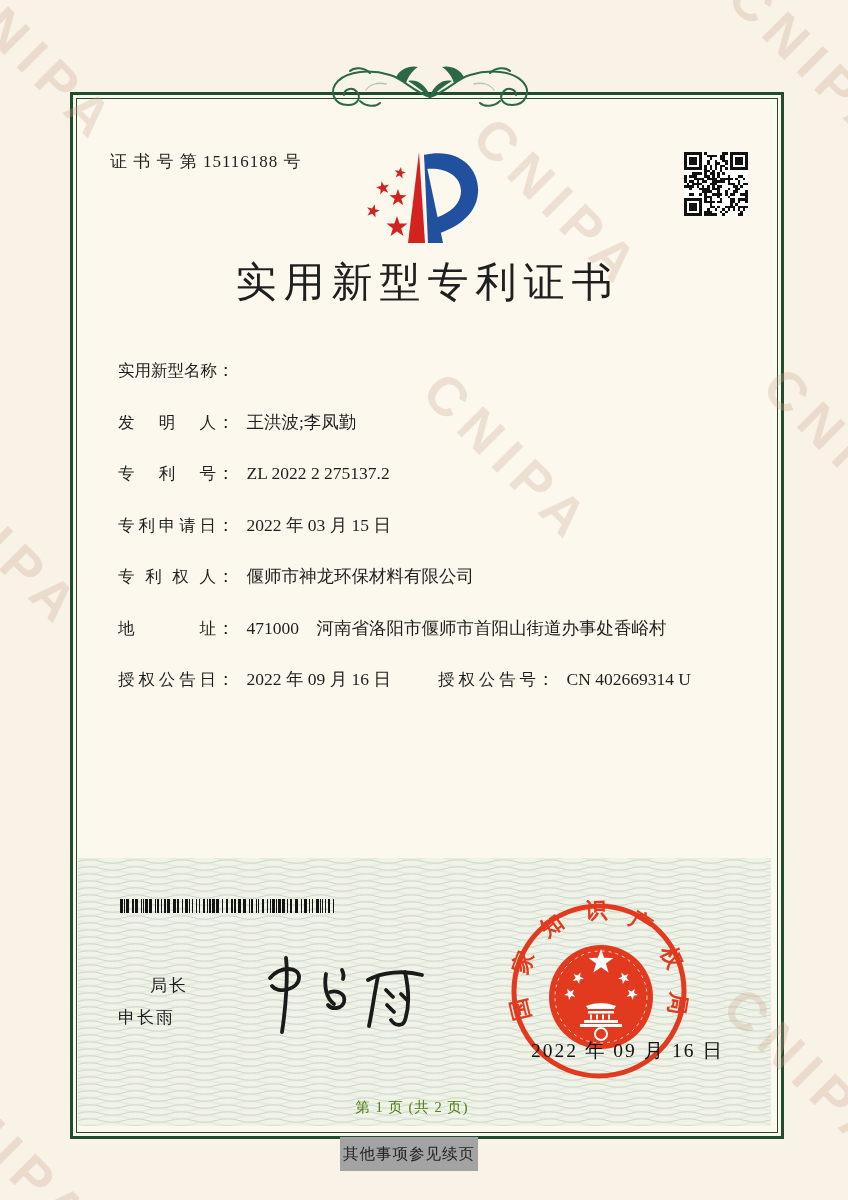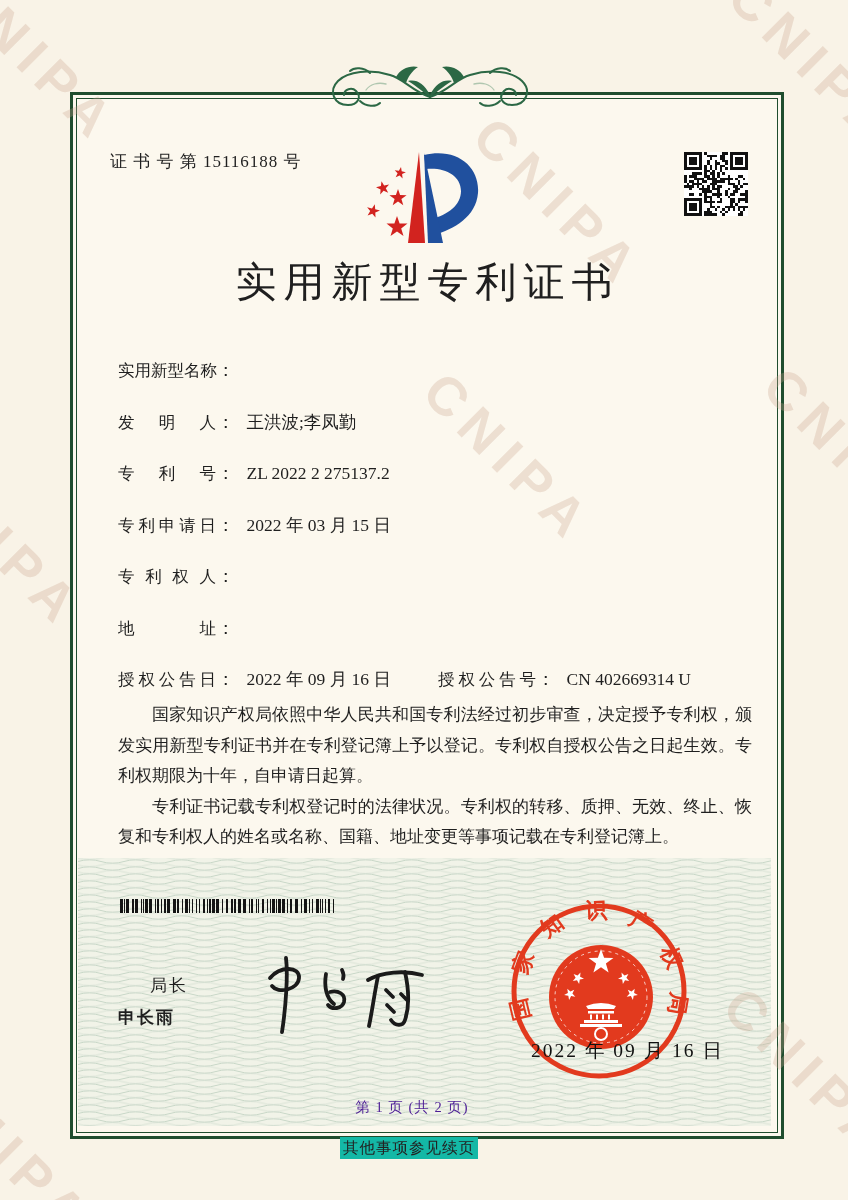--- a/index.html
+++ b/index.html
@@ -26,28 +26,28 @@
   .field-label{display:inline-flex;justify-content:space-between;width:98px;font-size:16.5px;}
   .field-colon{margin:0 12px 0 1px;}
   .pair2{position:absolute;left:320px;top:0;}
   .body-text{position:absolute;left:118px;top:700px;width:634px;font-size:17px;
              line-height:1.8;text-align:justify;z-index:2;}
   .body-text p{margin:0;text-indent:2em;}
   .barcode{position:absolute;left:120px;top:899px;z-index:2;}
   .director-title{position:absolute;left:118px;top:974px;font-size:17px;z-index:2;
                   font-family:"Liberation Sans","DejaVu Sans",sans-serif;font-weight:500;letter-spacing:2px;margin-left:32px;}
   .director-name{position:absolute;left:118px;top:1006px;font-size:17px;z-index:2;
-                 font-family:"Liberation Sans","DejaVu Sans",sans-serif;font-weight:700;letter-spacing:2px;}
+                 font-family:"Liberation Sans","DejaVu Sans",sans-serif;font-weight:400;letter-spacing:2px;}
   .signature{position:absolute;left:256px;top:948px;z-index:3;}
   .seal{position:absolute;left:508px;top:900px;z-index:3;}
   .seal-date{position:absolute;left:531px;top:1037px;font-size:19.5px;letter-spacing:2px;
              color:#111;z-index:4;white-space:nowrap;}
   .page-info{position:absolute;left:0;top:1098px;width:824px;text-align:center;font-size:14.5px;
-             color:#4c1d95;z-index:2;letter-spacing:1px;}
-  .continuation{position:absolute;left:340px;top:1137px;width:138px;height:22px;background:#14b8a6;
+             color:#4d7c0f;z-index:2;letter-spacing:1px;}
+  .continuation{position:absolute;left:340px;top:1137px;width:138px;height:34px;background:#a3a3a3;
                 z-index:2;display:flex;align-items:center;justify-content:center;
                 font-size:15.5px;letter-spacing:1px;color:#222;}
 </style>
 </head>
 <body>
 
 <div class="page">
 
   <div class="frame">
     <div class="frame-inner"></div>
@@ -363,27 +363,29 @@
           <span class="field-value">2022 年 03 月 15 日</span>
         </span></div>
       <div class="field-row"><span class="field-pair">
           <span class="field-label">
             <span>专</span>
             <span>利</span>
             <span>权</span>
             <span>人</span>
           </span>
           <span class="field-colon">：</span>
+          <span class="field-value">偃师市神龙环保材料有限公司</span>
         </span></div>
       <div class="field-row"><span class="field-pair">
           <span class="field-label">
             <span>地</span>
             <span>址</span>
           </span>
           <span class="field-colon">：</span>
+          <span class="field-value">471000　河南省洛阳市偃师市首阳山街道办事处香峪村</span>
         </span></div>
       <div class="field-row"><span class="field-pair">
           <span class="field-label">
             <span>授</span>
             <span>权</span>
             <span>公</span>
             <span>告</span>
             <span>日</span>
           </span>
           <span class="field-colon">：</span>
@@ -394,24 +396,20 @@
             <span>权</span>
             <span>公</span>
             <span>告</span>
             <span>号</span>
           </span>
           <span class="field-colon">：</span>
           <span class="field-value">CN 402669314 U</span>
         </span></div>
     </div>
 
-  <div class="body-text">
-      <p>国家知识产权局依照中华人民共和国专利法经过初步审查，决定授予专利权，颁发实用新型专利证书并在专利登记簿上予以登记。专利权自授权公告之日起生效。专利权期限为十年，自申请日起算。</p>
-      <p>专利证书记载专利权登记时的法律状况。专利权的转移、质押、无效、终止、恢复和专利权人的姓名或名称、国籍、地址变更等事项记载在专利登记簿上。</p>
-    </div>
 
   <svg class="barcode" width="218" height="14">
     <g id="barcode-bars" fill="#141414">
         <rect x="0" y="0" width="3" height="14"></rect>
         <rect x="4" y="0" width="1" height="14"></rect>
         <rect x="6" y="0" width="3" height="14"></rect>
         <rect x="12" y="0" width="2" height="14"></rect>
         <rect x="15" y="0" width="3" height="14"></rect>
         <rect x="21" y="0" width="1" height="14"></rect>
         <rect x="23" y="0" width="1" height="14"></rect>

